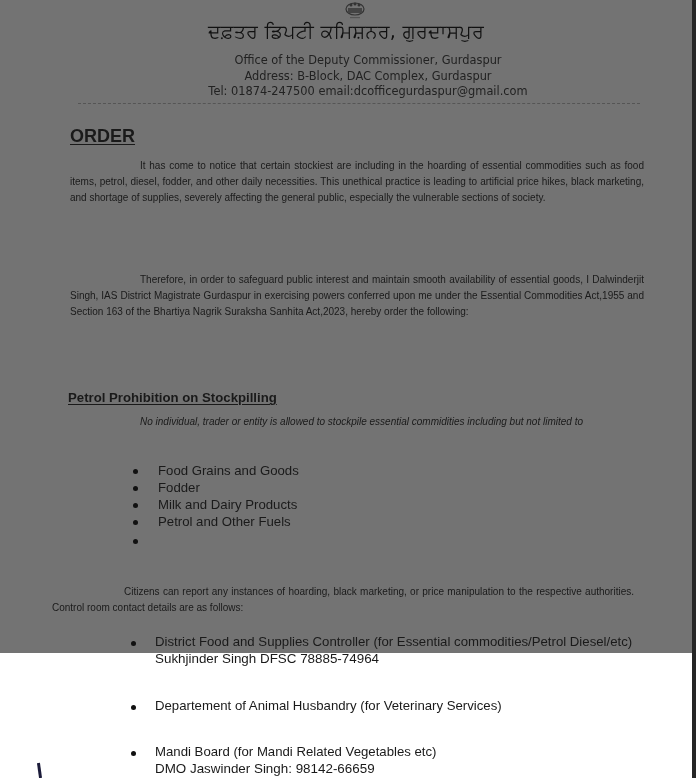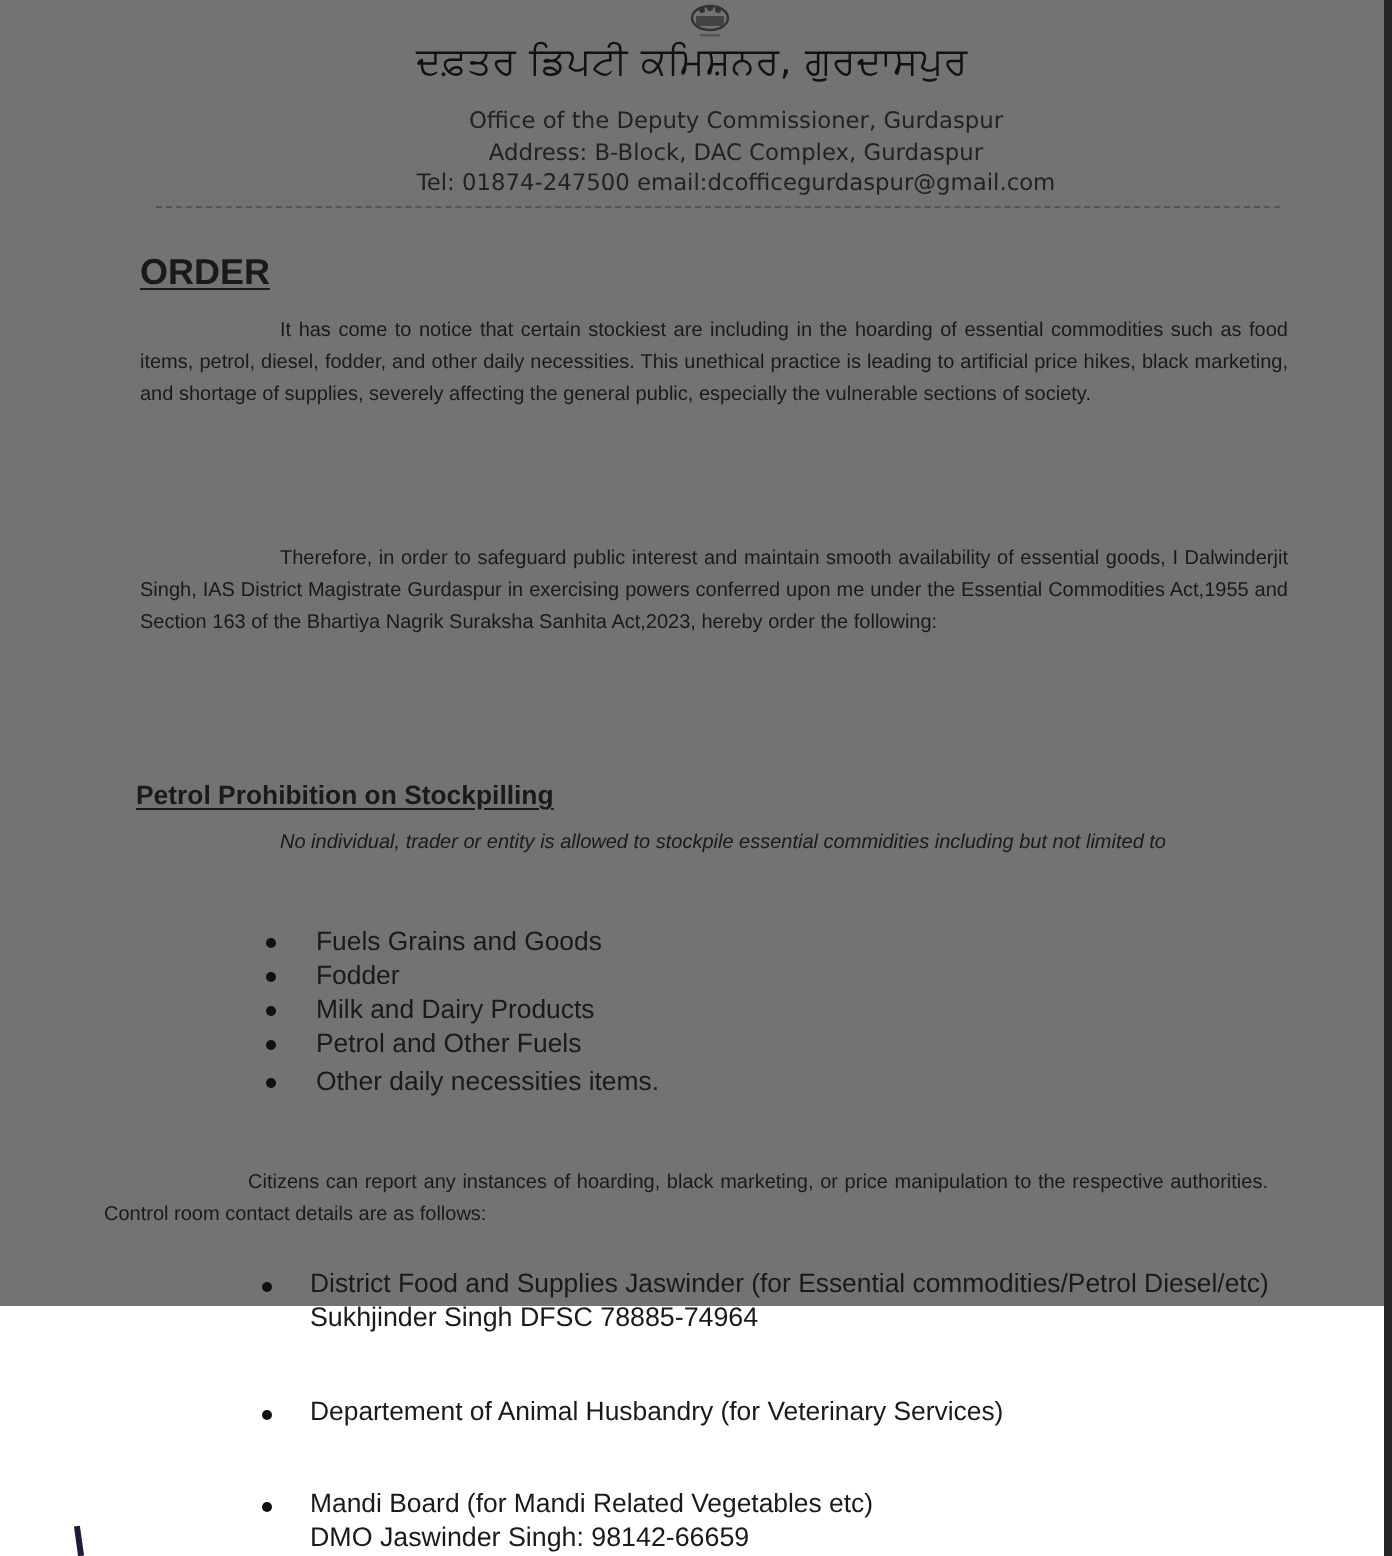--- a/index.html
+++ b/index.html
@@ -80,33 +80,33 @@
 
   <div class="para p1"><span class="indent"></span><span>It has come to notice that certain stockiest are including in the hoarding of essential commodities such as food items, petrol, diesel, fodder, and other daily necessities. This unethical practice is leading to artificial price hikes, black marketing, and shortage of supplies, severely affecting the general public, especially the vulnerable sections of society.</span></div>
 
   <div class="para p2"><span class="indent"></span><span>Therefore, in order to safeguard public interest and maintain smooth availability of essential goods, I Dalwinderjit Singh, IAS District Magistrate Gurdaspur in exercising powers conferred upon me under the Essential Commodities Act,1955 and Section 163 of the Bhartiya Nagrik Suraksha Sanhita Act,2023, hereby order the following:</span></div>
 
   <div class="sec-head">Petrol Prohibition on Stockpilling</div>
 
   <div class="para p3"><span class="indent" style="width:72px"></span><span>No individual, trader or entity is allowed to stockpile essential commidities including but not limited to</span></div>
 
   <ul class="bullets">
-    <li><span class="dot"></span><span>Fuels Grains and Goods</span></li>
+    <li><span class="dot"></span><span>Food Grains and Goods</span></li>
     <li><span class="dot"></span><span>Fodder</span></li>
     <li><span class="dot"></span><span>Milk and Dairy Products</span></li>
     <li><span class="dot"></span><span>Petrol and Other Fuels</span></li>
-    <li><span class="dot"></span><span>Other daily necessities items.</span></li>
+    <li><span class="dot"></span></li>
   </ul>
 
   <div class="para p4"><span class="indent" style="width:72px"></span><span>Citizens can report any instances of hoarding, black marketing, or price manipulation to the respective authorities. Control room contact details are as follows:</span></div>
 
   <div class="contacts">
     <div class="contact c1">
       <span class="dot"></span>
-      <span class="desc first-wrap">District Food and Supplies Jaswinder (for Essential commodities/Petrol Diesel/etc)</span>
+      <span class="desc first-wrap">District Food and Supplies Controller (for Essential commodities/Petrol Diesel/etc)</span>
       <span class="who">Sukhjinder Singh DFSC 78885-74964</span>
     </div>
     <div class="contact c2">
       <span class="dot"></span>
       <span class="desc">Departement of Animal Husbandry (for Veterinary Services)</span>
     </div>
     <div class="contact c3">
       <span class="dot"></span>
       <span class="desc">Mandi Board (for Mandi Related Vegetables etc)</span>
       <span class="who">DMO Jaswinder Singh: 98142-66659</span>

